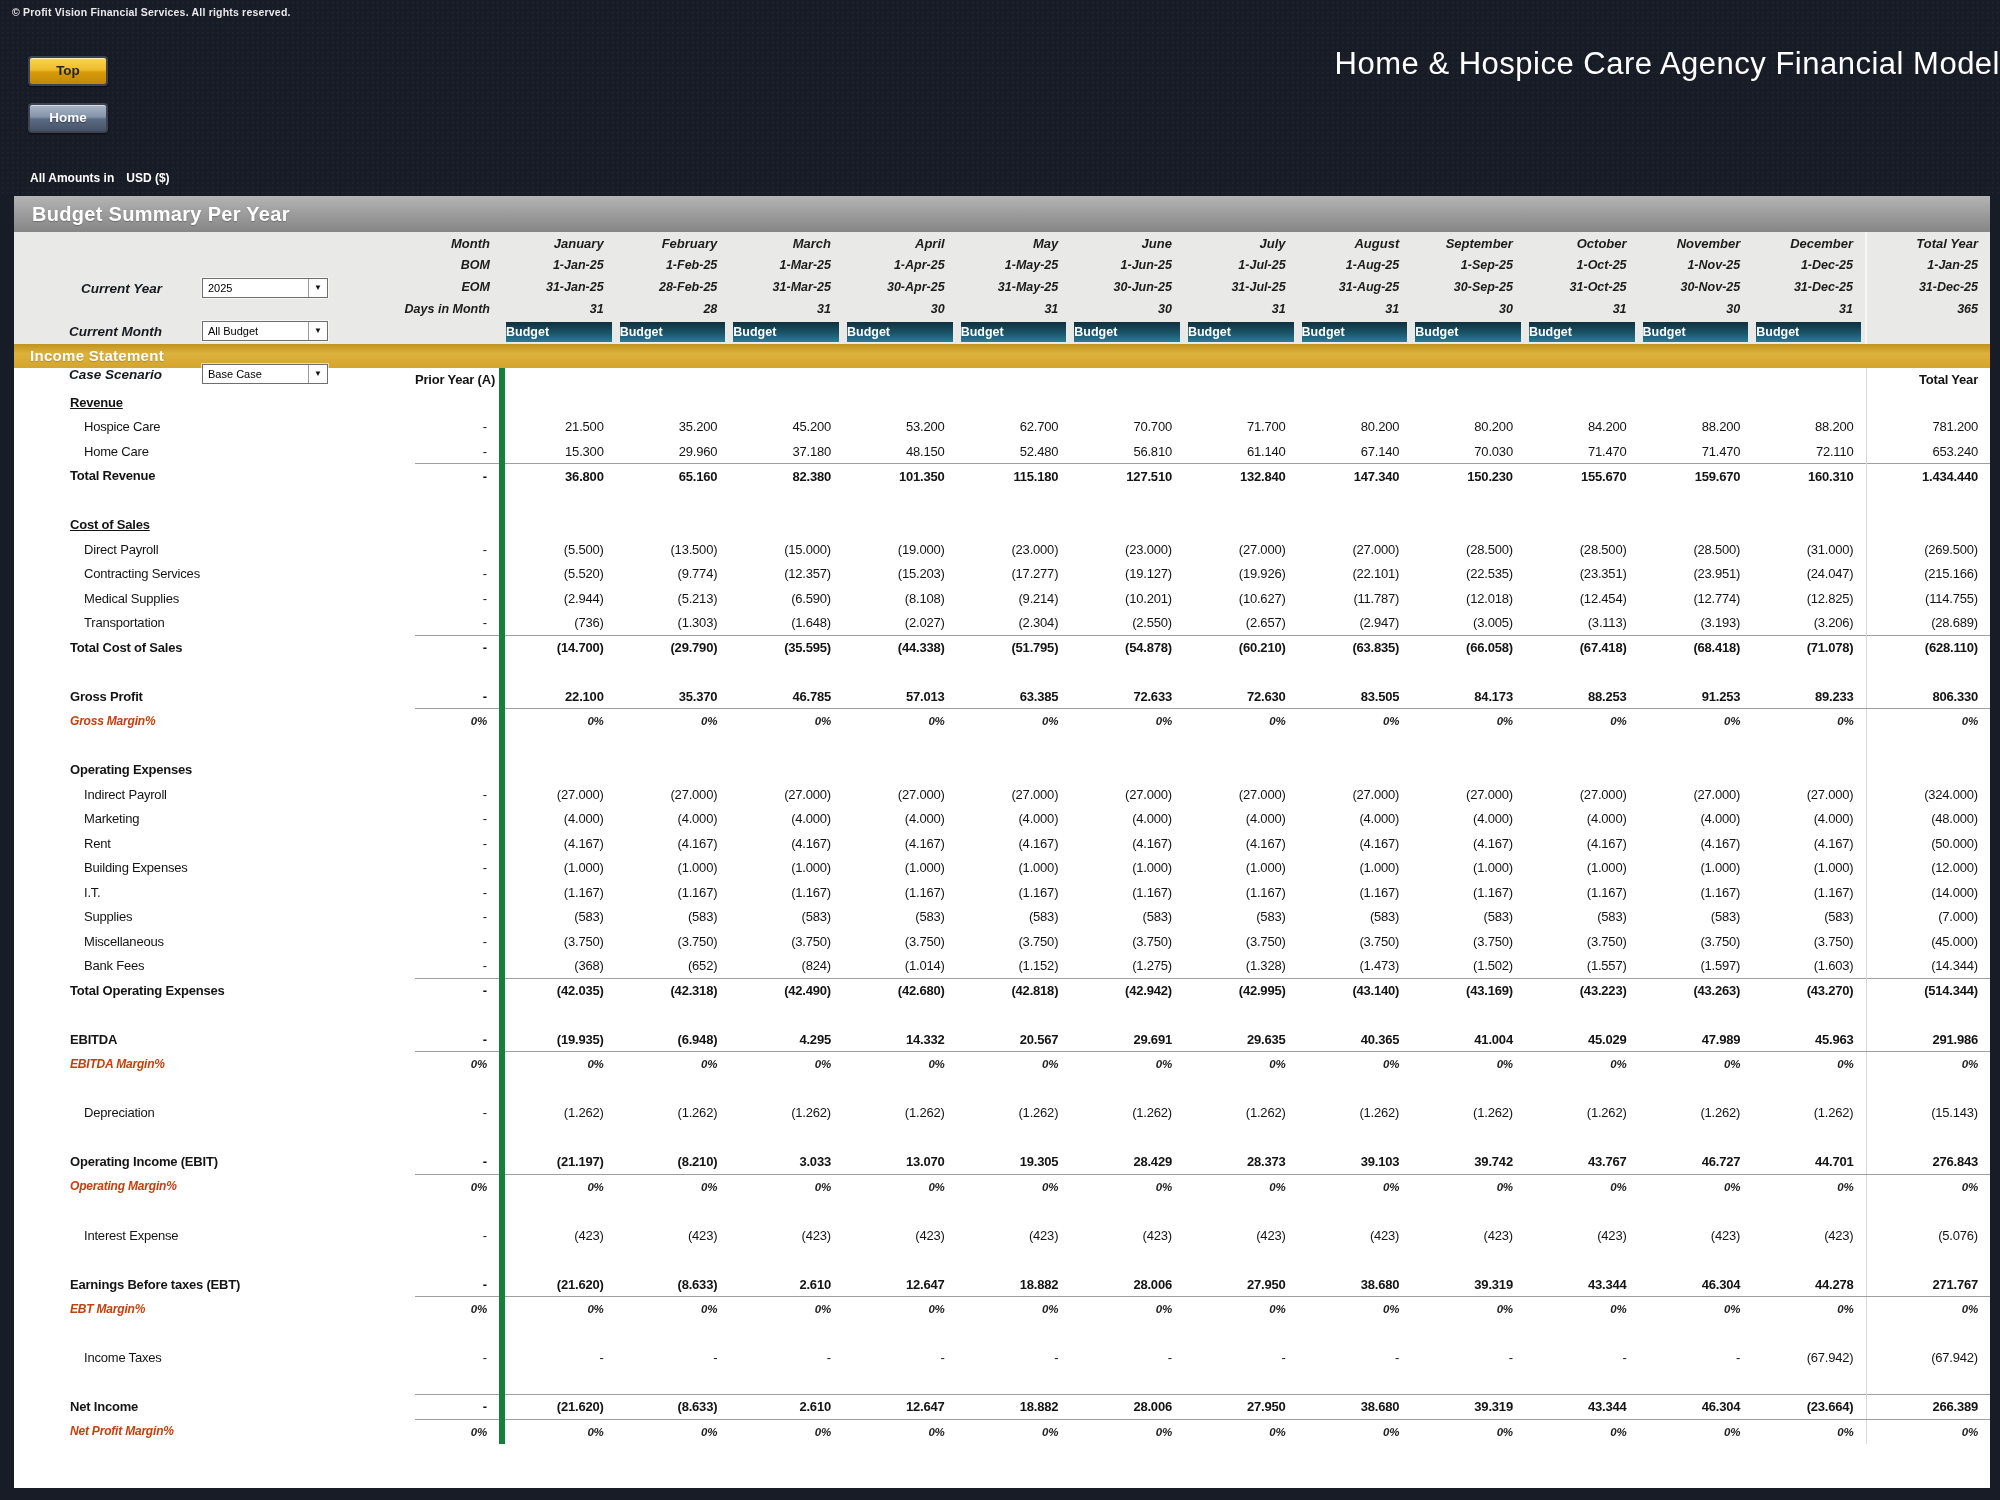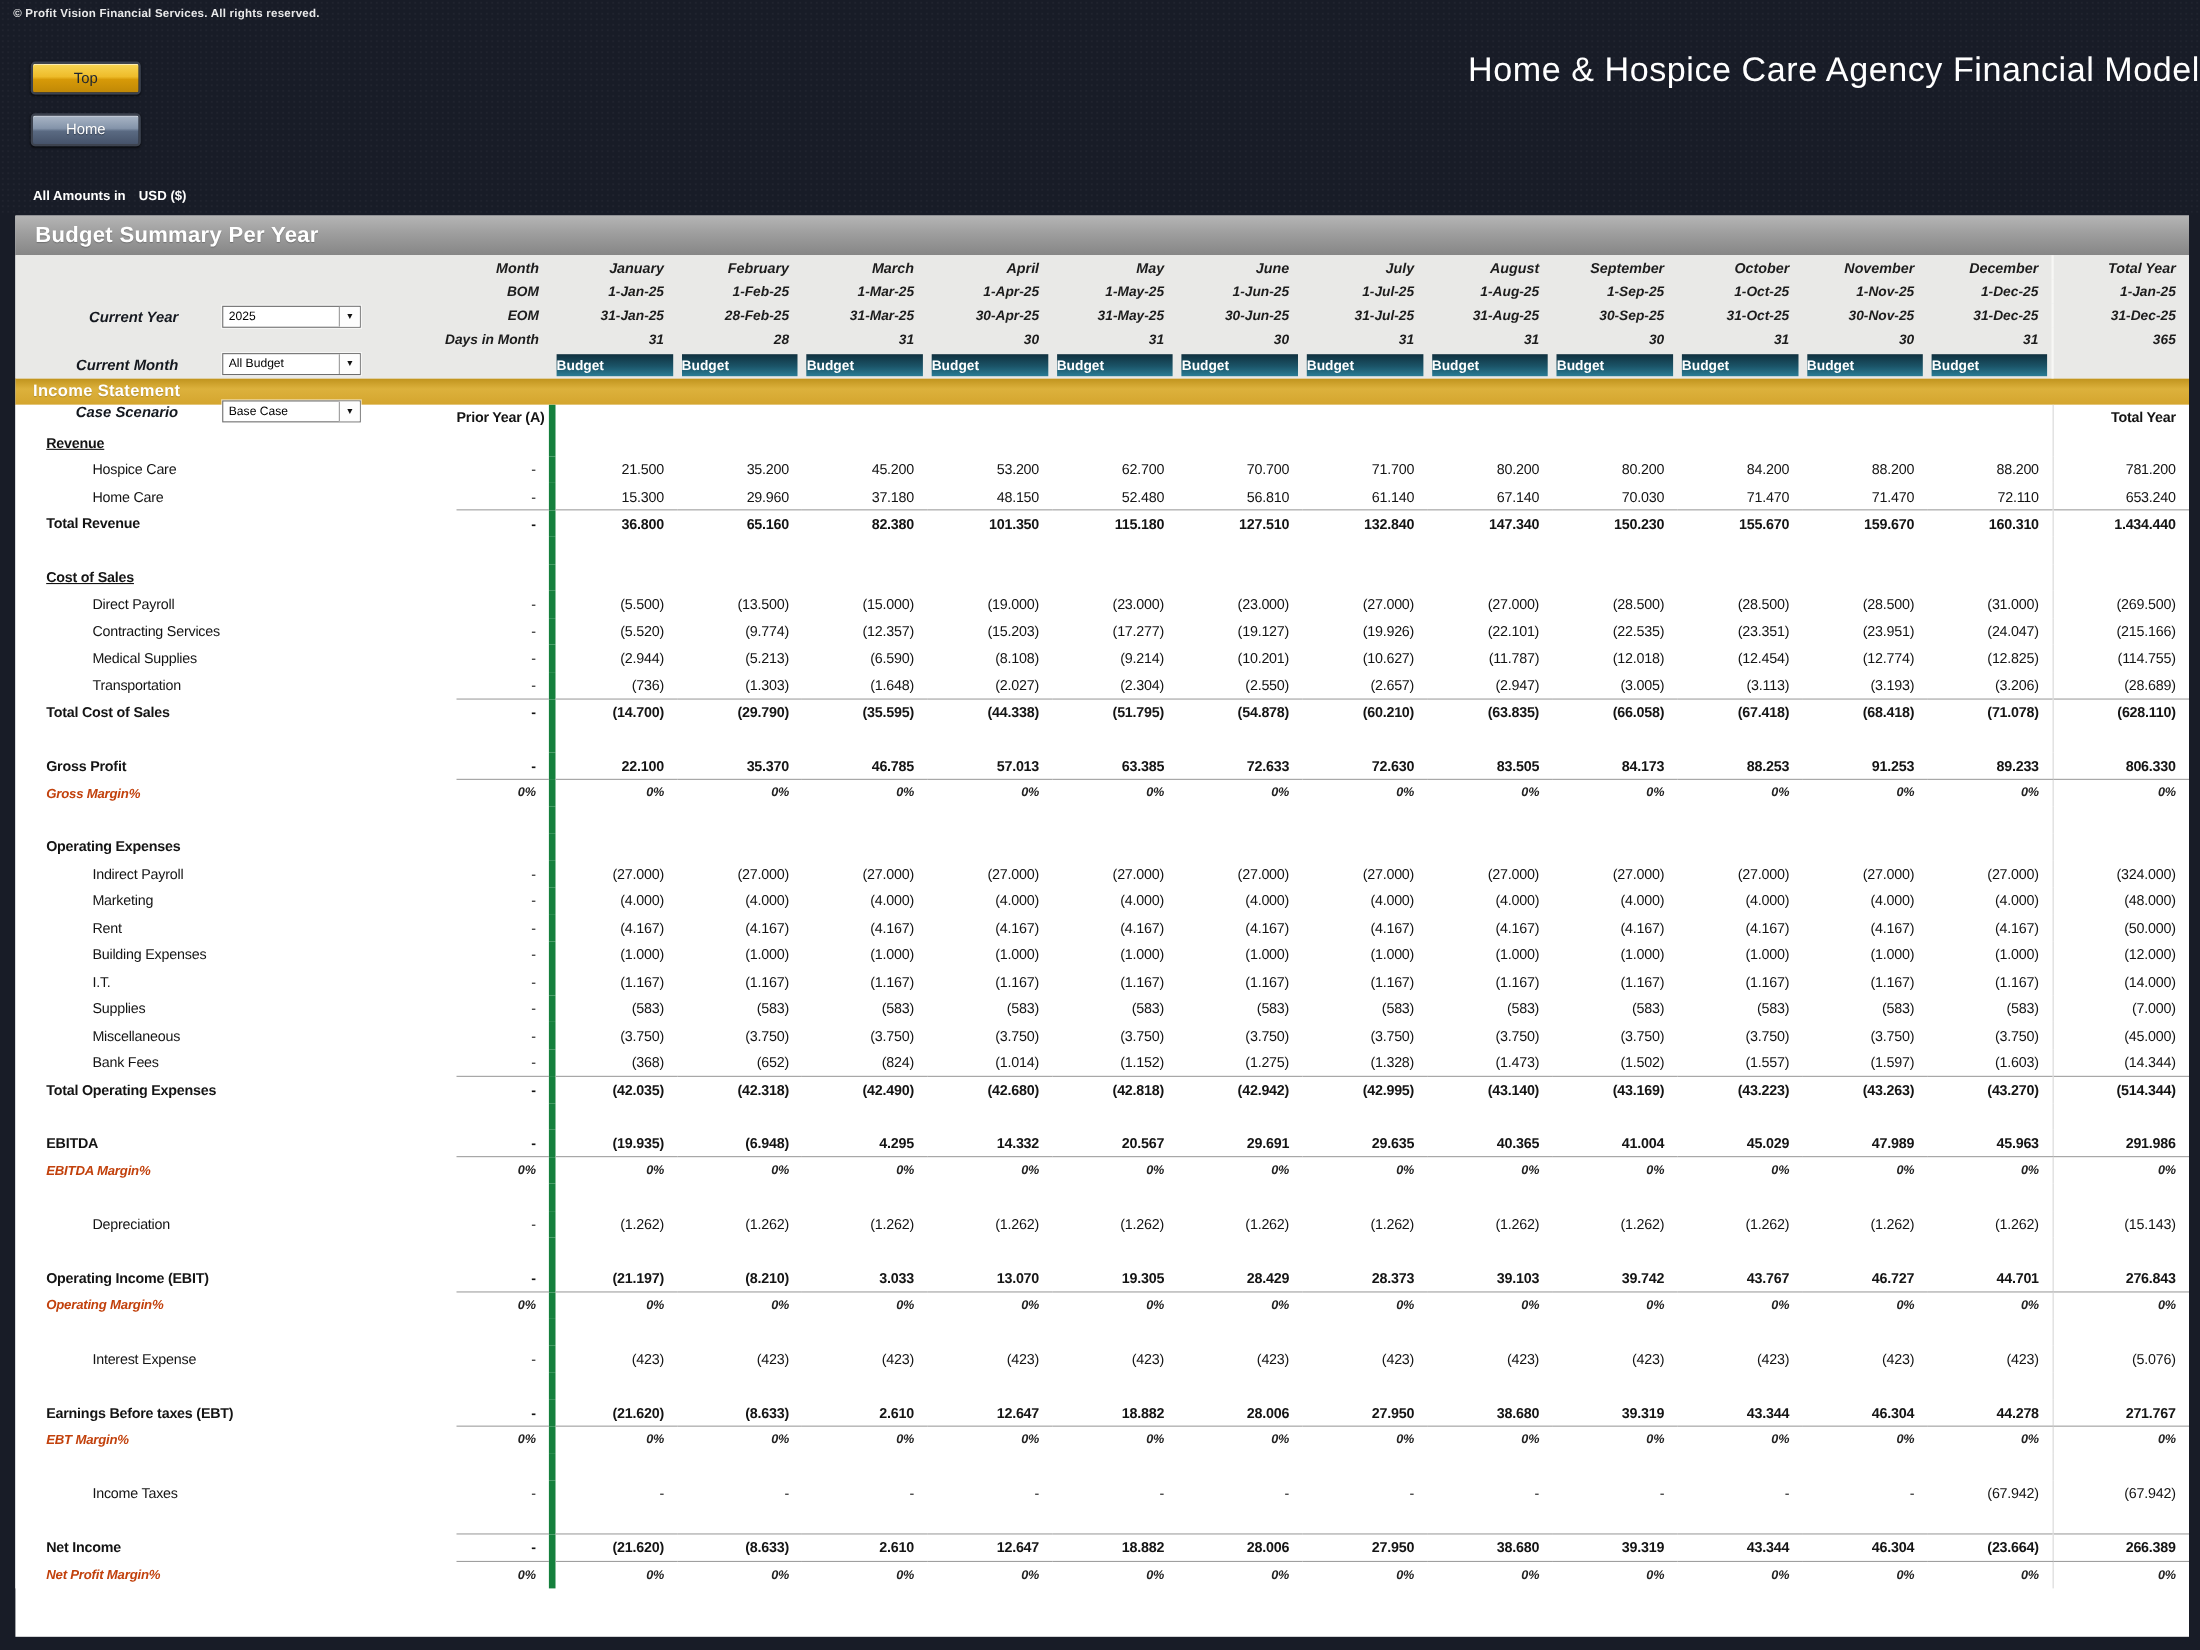--- a/index.html
+++ b/index.html
@@ -14,23 +14,23 @@
   .band-top {
     position:absolute; left:0; top:0; width:2000px; height:196px;
     background-image: radial-gradient(rgba(255,255,255,0.035) 1px, transparent 1px);
     background-size:5px 5px;
   }
   .copyright {
     position:absolute; left:12px; top:6px;
     font-size:10.5px; font-weight:700; color:#e9e9ea; letter-spacing:0.2px;
   }
   .btn {
-    position:absolute; left:28px; width:100px; height:30px;
+    position:absolute; left:28px; width:80px; height:30px;
     border:2px solid #3d434f; border-radius:4px;
-    font-size:13.5px; font-weight:400; text-align:center; line-height:26px;
+    font-size:13.5px; font-weight:700; text-align:center; line-height:26px;
     cursor:pointer; box-shadow: inset 0 1px 0 rgba(255,255,255,0.55), 0 1px 2px rgba(0,0,0,0.6);
   }
   .btn-top {
     top:56px;
     background:linear-gradient(180deg,#f8d654 0%,#eebc2a 45%,#d79a08 55%,#c08806 100%);
     color:#1c2430;
   }
   .btn-home {
     top:103px;
     background:linear-gradient(180deg,#aab6c6 0%,#8494aa 45%,#5a6a82 55%,#46536a 100%);
@@ -101,21 +101,21 @@
   
   table.grid { width:1976px; table-layout:fixed; border-collapse:collapse; background:#fff; }
   table.grid col.g-lbl { width:401px; }
   table.grid col.g-pri { width:87px; }
   table.grid col.g-tot { width:124px; }
   table.grid td {
     height:24.5px; font-size:13px; color:#141414;
     white-space:nowrap; overflow:hidden; letter-spacing:-0.2px;
   }
   table.grid tr.r-colhead td { height:22px; font-weight:700; }
-  td.c-label { text-align:left; padding-left:28px; }
+  td.c-label { text-align:left; padding-left:56px; }
   td.num, td.c-prior, td.c-total { text-align:right; padding-right:12px; }
   td.c-prior { border-right:6px solid #15803d; }
   td.c-total { border-left:1px solid #d8d8d8; }
   tr.r-item td.c-label { padding-left:70px; }
   tr.r-section td.c-label { font-weight:700; text-decoration:underline; }
   tr.r-section_plain td.c-label { font-weight:700; }
   tr.r-total td, tr.r-profit td { font-weight:700; }
   tr.r-margin td { font-style:italic; font-weight:700; font-size:11.5px; color:#222; }
   tr.r-margin td.c-label { color:#c2410c; font-size:12px; }
   tr.la td:not(.c-label) { border-top:1px solid #9f9f9f; }

